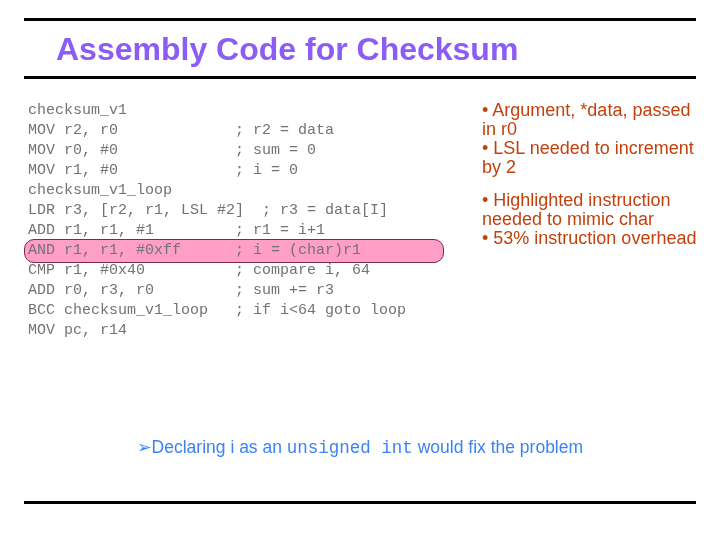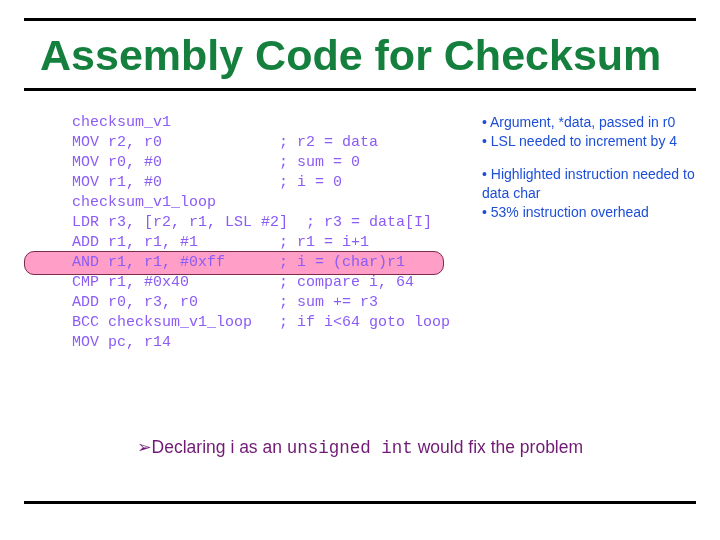--- a/index.html
+++ b/index.html
@@ -9,76 +9,75 @@
     background: #ffffff;
     font-family: Arial, Helvetica, sans-serif;
     position: relative;
     overflow: hidden;
   }
   .hr-top {
     border-top: 3px solid #000;
     margin: 18px 24px 0 24px;
   }
   .title {
-    font-size: 43px;
+    font-size: 32px;
     font-weight: bold;
-    color: #15803d;
-    padding: 10px 24px 8px 40px;
+    color: #8b5cf6;
+    padding: 10px 24px 8px 56px;
   }
   .hr-under {
     border-top: 3px solid #000;
     margin: 0 24px 0 24px;
   }
   .content {
     display: flex;
     padding: 22px 18px 0 28px;
     gap: 14px;
   }
   .code-col {
     flex: 0 0 440px;
     position: relative;
   }
   .code {
     font-family: "Courier New", Courier, monospace;
     font-size: 15px;
     line-height: 20px;
     white-space: pre;
-    color: #8b5cf6;
+    color: #737373;
     position: relative;
     z-index: 2;
-    margin-left: 44px;
   }
   .hl {
     position: absolute;
     background: #ff9ec6;
     border: 1px solid #7a2a4a;
     border-radius: 10px;
     z-index: 1;
   }
   .notes-col {
     flex: 1;
-    font-size: 14px;
+    font-size: 18px;
     line-height: 19px;
-    color: #1d4ed8;
+    color: #c2410c;
   }
   .notes-col .blk { margin-bottom: 14px; }
   .bullet { display: block; }
   .footer-line {
     position: absolute;
     left: 24px; right: 24px;
     bottom: 36px;
     border-top: 3px solid #000;
   }
   .concl {
     position: absolute;
     left: 0; right: 0;
     bottom: 82px;
     text-align: center;
     font-size: 17.5px;
-    color: #701a75;
+    color: #3b82f6;
   }
   .concl .mono { font-family: "Courier New", Courier, monospace; }
   .concl .arrow { font-family: Arial; }
 </style>
 </head>
 <body>
 
 <div class="hr-top"></div>
 <div class="title">Assembly Code for Checksum</div>
 <div class="hr-under"></div>
@@ -96,24 +95,24 @@
 <span>AND r1, r1, #0xff      ; i = (char)r1</span>
 <span>CMP r1, #0x40          ; compare i, 64</span>
 <span>ADD r0, r3, r0         ; sum += r3</span>
 <span>BCC checksum_v1_loop   ; if i&lt;64 goto loop</span>
 <span>MOV pc, r14</span></div>
   </div>
 
   <div class="notes-col">
     <div class="blk">
       <span class="bullet">• Argument, *data, passed in r0</span>
-      <span class="bullet">• LSL needed to increment by 4</span>
+      <span class="bullet">• LSL needed to increment by 2</span>
     </div>
     <div class="blk">
-      <span class="bullet">• Highlighted instruction needed to data char</span>
+      <span class="bullet">• Highlighted instruction needed to mimic char</span>
       <span class="bullet">• 53% instruction overhead</span>
     </div>
   </div>
 </div>
 
 <div class="concl">
   <span class="arrow">➢</span><span>Declaring i as an </span><span class="mono">unsigned int</span><span> would fix the problem</span>
 </div>
 
 <div class="footer-line"></div>

